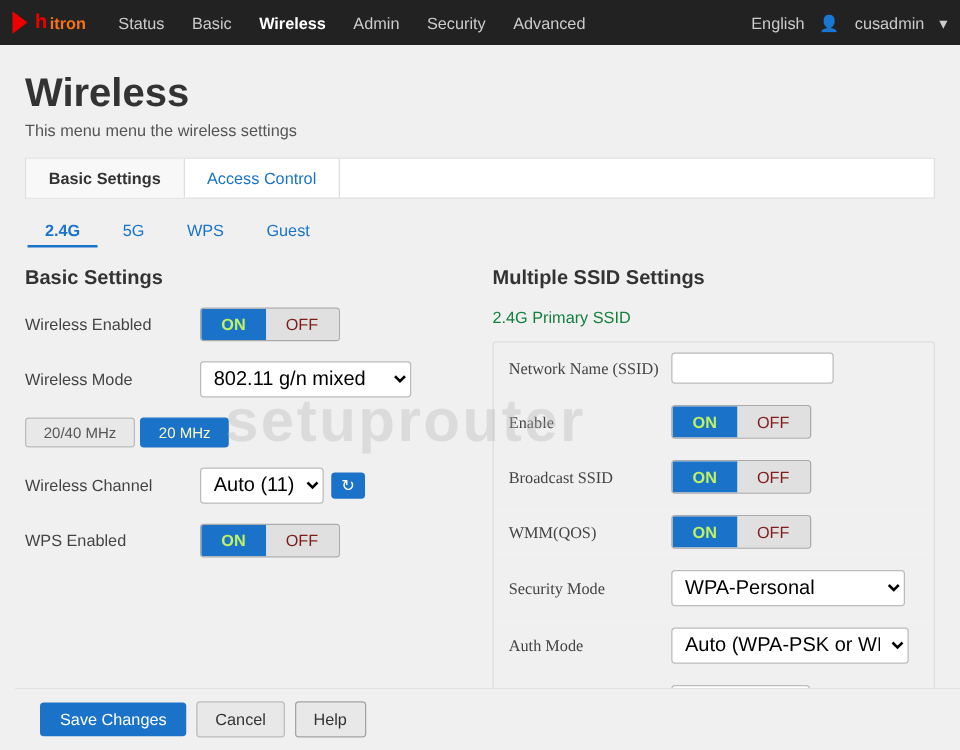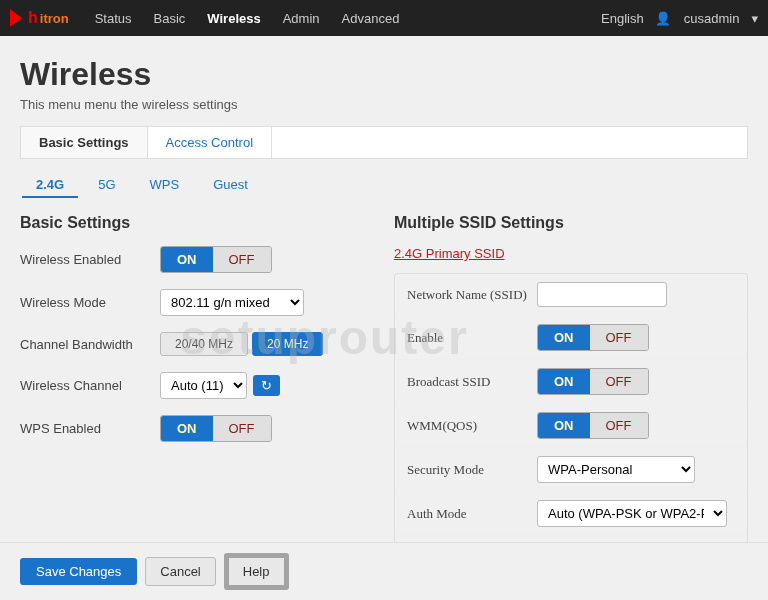--- a/index.html
+++ b/index.html
@@ -168,28 +168,28 @@
     .toggle-btn {
       padding: 5px 16px;
       font-size: 13px;
       border: none;
       cursor: pointer;
       background: #e0e0e0;
       color: #7f1d1d;
     }
     .toggle-btn.on-active {
       background: #1a73c8;
-      color: #fef9c3;
+      color: #bef264;
       font-weight: bold;
     }
 
     
     select {
       padding: 4px 6px;
-      font-size: 13px;
+      font-size: 16px;
       border: 1px solid #bbb;
       border-radius: 3px;
       background: #fff;
     }
 
     
     .bw-group {
       display: flex;
       gap: 4px;
     }
@@ -214,23 +214,22 @@
       background: #1a73c8;
       border: none;
       border-radius: 3px;
       cursor: pointer;
       color: #fff;
       font-size: 13px;
     }
 
     
     .ssid-link {
-      color: #b91c1c;
-      font-size: 13px;
-      text-decoration: underline;
+      color: #15803d;
+      font-size: 13px;
       cursor: pointer;
       margin-bottom: 12px;
       display: block;
     }
 
     .ssid-form {
       border: 1px solid #ddd;
       border-radius: 3px;
       overflow: hidden;
     }
@@ -273,21 +272,21 @@
       top: 310px;
       pointer-events: none;
       z-index: 0;
       letter-spacing: 2px;
     }
 
     
     .bottom-bar {
       position: fixed;
       bottom: 0;
-      left: 0;
+      left: 12px;
       right: 0;
       background: #f0f0f0;
       border-top: 1px solid #ddd;
       padding: 10px 20px;
       display: flex;
       gap: 8px;
       align-items: center;
     }
     .btn-save {
       background: #1a73c8;
@@ -303,21 +302,21 @@
       color: #333;
       border: 1px solid #bbb;
       border-radius: 3px;
       padding: 6px 14px;
       font-size: 13px;
       cursor: pointer;
     }
     .btn-help {
       background: #e8e8e8;
       color: #333;
-      border: 5px solid #a3a3a3;
+      border: 1px solid #a3a3a3;
       border-radius: 3px;
       padding: 6px 14px;
       font-size: 13px;
       cursor: pointer;
     }
     .main-wrap {
       position: relative;
       padding-bottom: 60px;
     }
   </style>
@@ -330,20 +329,21 @@
     <div class="logo">
       <span class="logo-arrow"></span>
       <span class="hitron-h">h</span>
       <span class="hitron-text">itron</span>
     </div>
     <div class="nav-links">
       <a href="#">Status</a>
       <a href="#">Basic</a>
       <a href="#" class="active">Wireless</a>
       <a href="#">Admin</a>
+      <a href="#">Security</a>
       <a href="#">Advanced</a>
     </div>
     <div class="nav-right">
       <span>English</span>
       <span>👤</span>
       <span>cusadmin</span>
       <span>▾</span>
     </div>
   </div>
 
@@ -385,21 +385,20 @@
           <div class="form-control">
             <select>
               <option>802.11 g/n mixed</option>
               <option>802.11 b/g/n mixed</option>
               <option>802.11 n only</option>
             </select>
           </div>
         </div>
 
         <div class="form-row">
-          <div class="form-label">Channel Bandwidth</div>
           <div class="form-control">
             <div class="bw-group">
               <button class="bw-btn">20/40 MHz</button>
               <button class="bw-btn active">20 MHz</button>
             </div>
           </div>
         </div>
 
         <div class="form-row">
           <div class="form-label">Wireless Channel</div>

